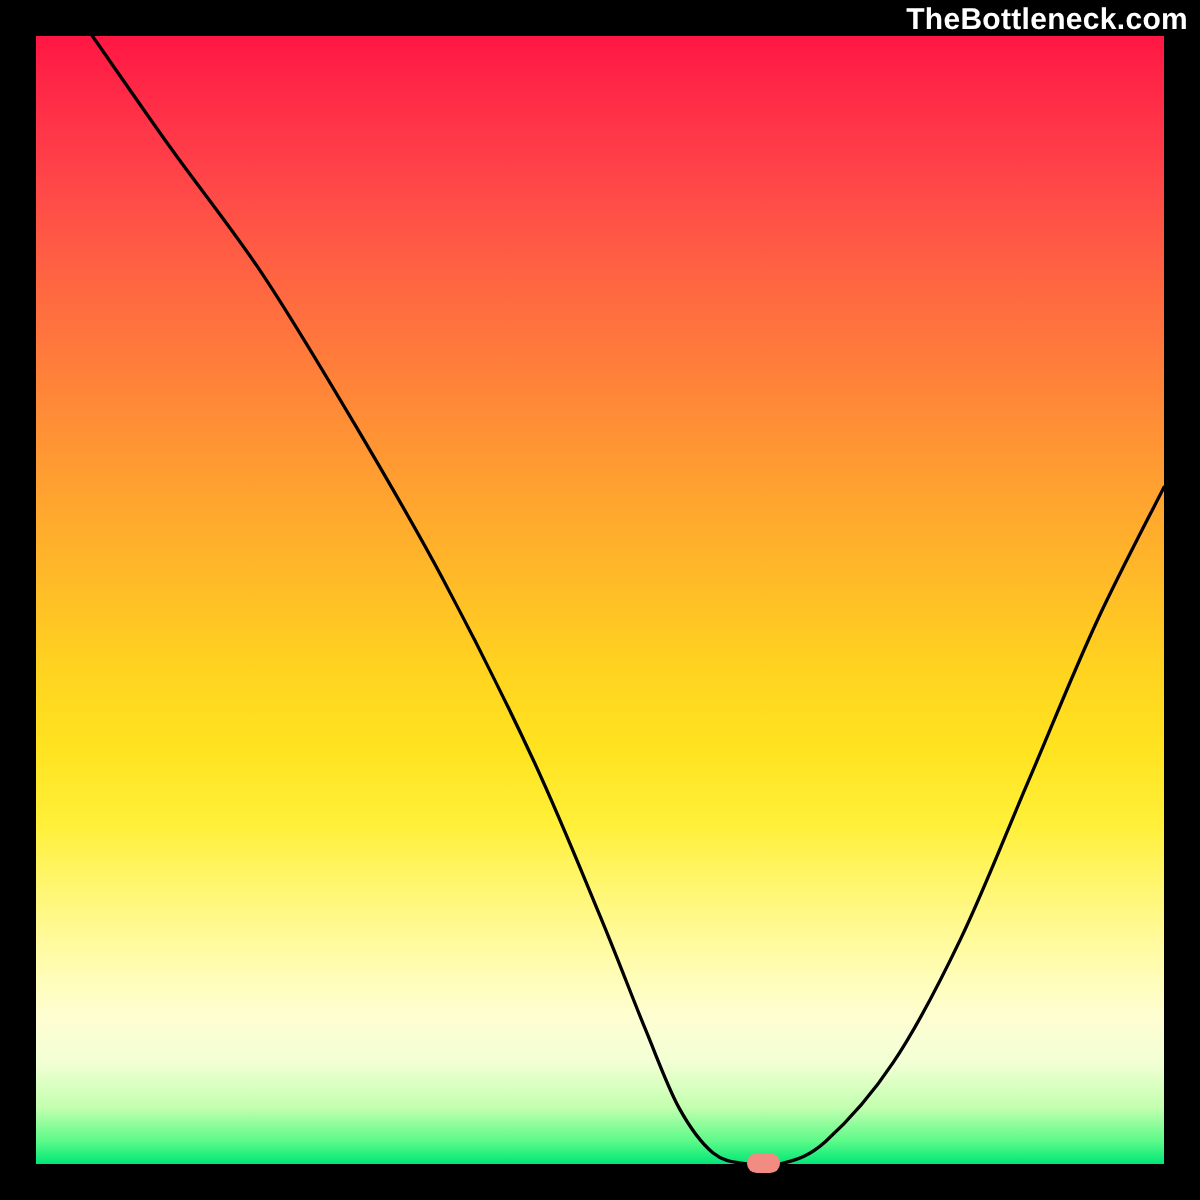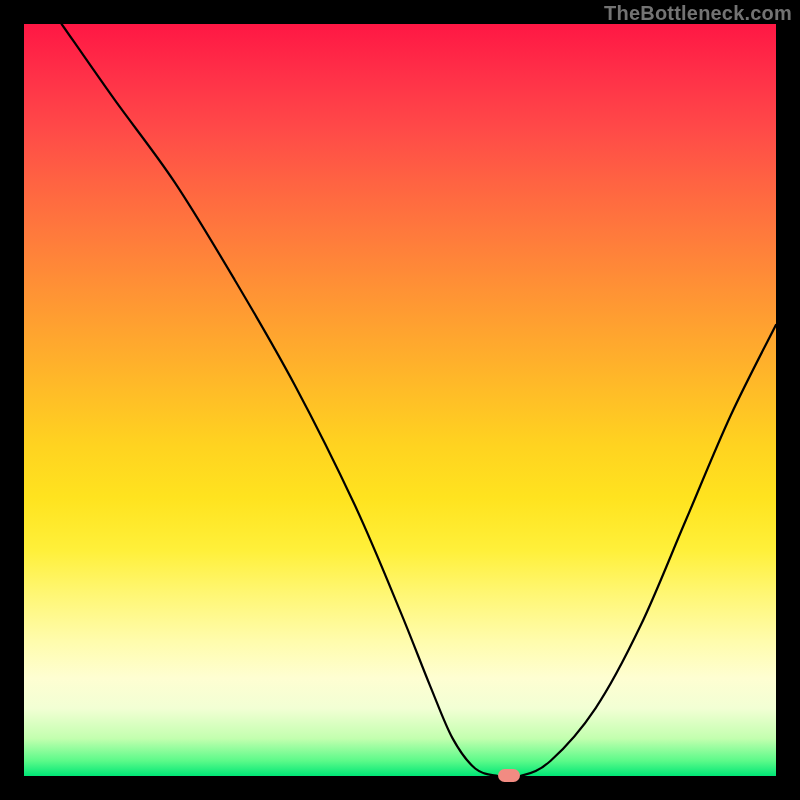--- a/index.html
+++ b/index.html
@@ -43,21 +43,21 @@
       #f2ffd4 91%,
       #c3ffaf 95%,
       #5bfa89 98%,
       #00e676 100%
     );
   }
   .watermark {
     position: absolute;
     top: 2px;
     right: 8px;
-    color: #737373;
+    color: #ffffff;
     font-size: 20px;
     font-weight: 600;
     letter-spacing: 0.2px;
     user-select: none;
   }
   .curve-svg {
     position: absolute;
     left: 0;
     top: 0;
     width: 752px;

